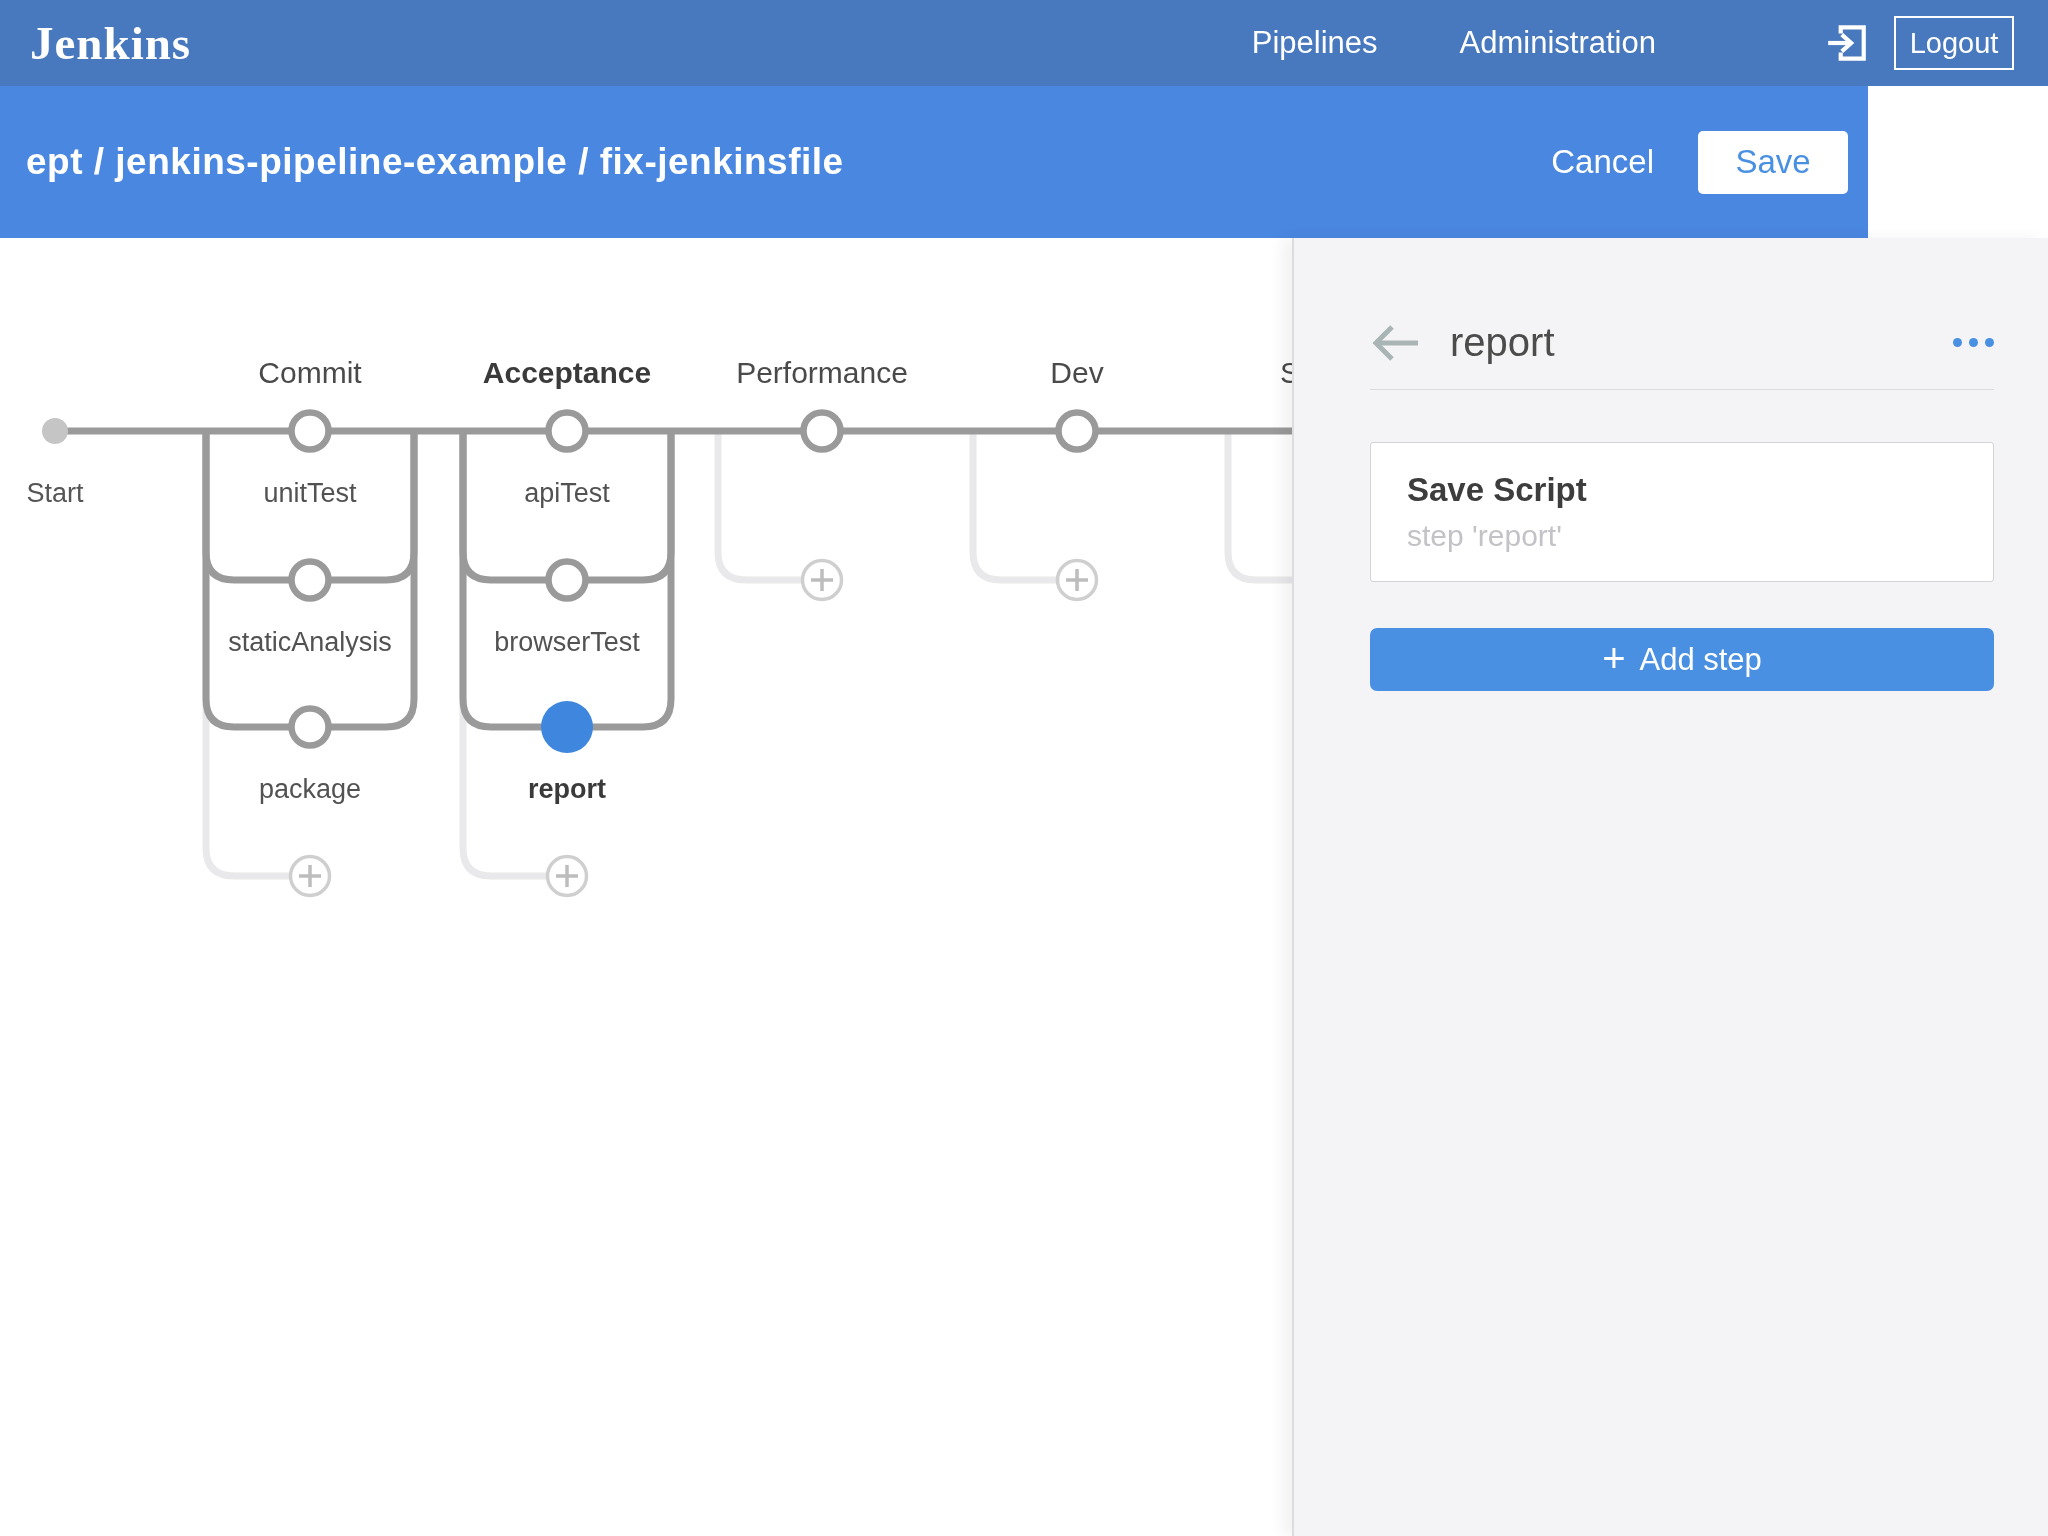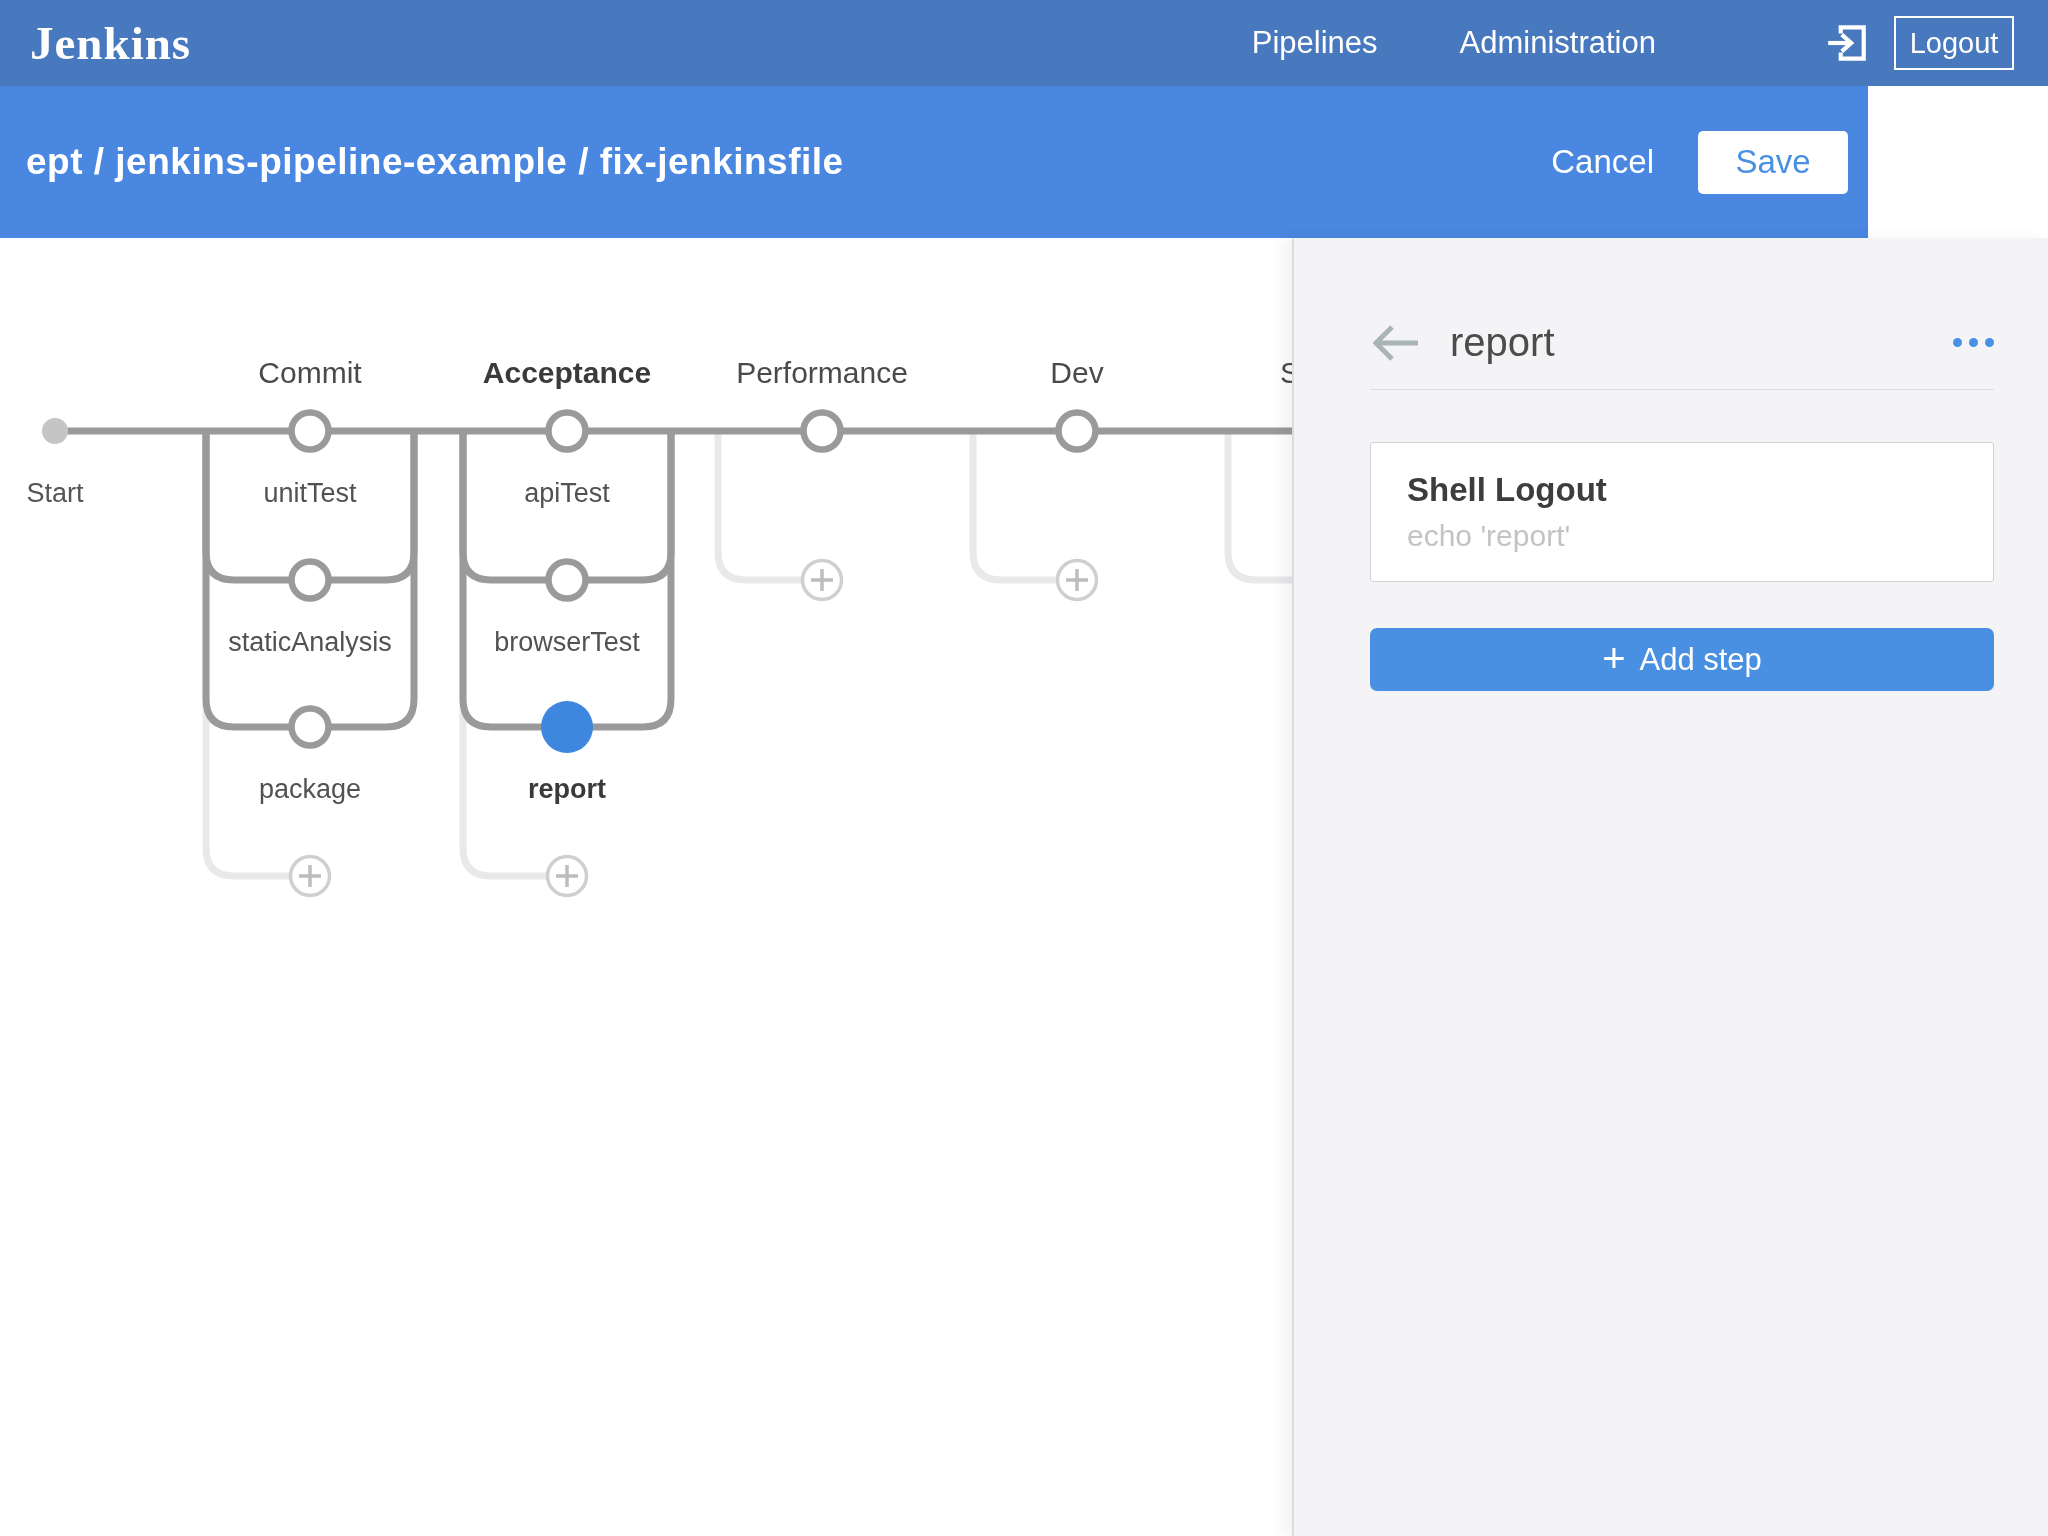--- a/index.html
+++ b/index.html
@@ -149,22 +149,22 @@
       <div class="panel-title">report</div>
       <div class="menu-btn">
           <i></i>
           <i></i>
           <i></i>
         </div>
     </div>
     <div class="panel-divider"></div>
 
     <div class="step-card">
-      <div class="step-title">Shell Logout</div>
-      <div class="step-summary">echo 'report'</div>
+      <div class="step-title">Save Script</div>
+      <div class="step-summary">step 'report'</div>
     </div>
 
     <button class="add-step-btn">
       <span class="plus">+</span>
       <span>Add step</span>
     </button>
   </div>
 
 </div>
 

